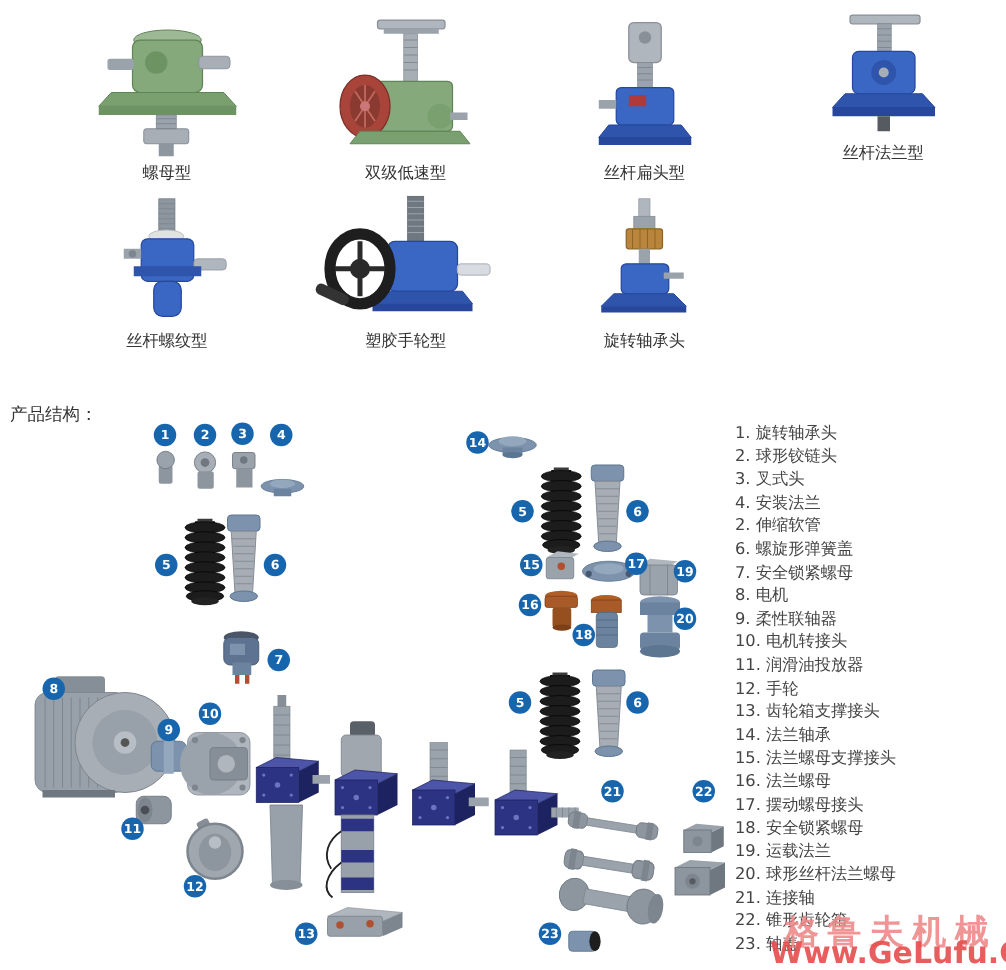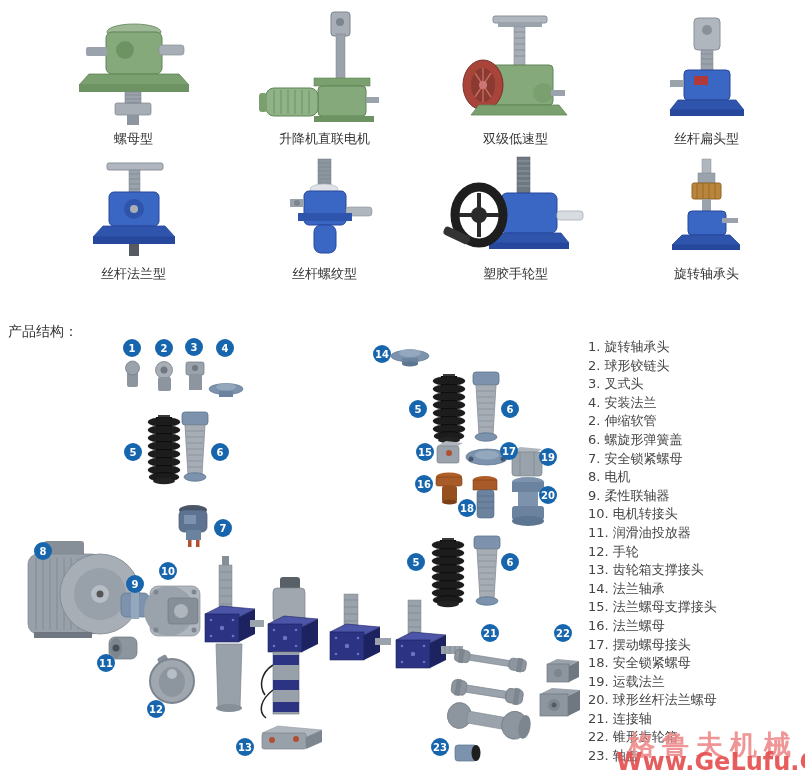--- a/index.html
+++ b/index.html
@@ -49,37 +49,20 @@
         <rect x="30" y="81" width="110" height="7" fill="#6d9363"></rect>
         <rect x="76" y="88" width="16" height="14" fill="#9aa2ab" stroke="#7d858e" stroke-width="0.6"></rect>
         <rect x="66" y="99" width="36" height="12" rx="2" fill="#a8aeb6" stroke="#7d858e" stroke-width="0.7"></rect>
         <rect x="78" y="111" width="12" height="10" fill="#8d959e"></rect>
         <path class="thread" d="M76,91 h16 M76,95 h16 M76,99 h16" fill="none"></path>
       </svg>
       <figcaption class="caption">螺母型</figcaption>
     </figure>
       </div>
 
-    <div class="cell">
-        <figure>
-      <svg width="170" height="124" viewBox="0 0 170 124">
-        <rect x="91" y="8" width="19" height="24" rx="3" fill="#a8aeb6" stroke="#7d858e"></rect>
-        <circle cx="100" cy="18" r="4" fill="#7d858e"></circle>
-        <rect x="96" y="30" width="9" height="46" fill="#9aa2ab" stroke="#7d858e" stroke-width="0.5"></rect>
-        <rect x="74" y="74" width="56" height="8" fill="#7aa06f" stroke="#5f8456" stroke-width="0.6"></rect>
-        <rect x="78" y="82" width="48" height="30" rx="4" fill="#86a97c" stroke="#5f8456"></rect>
-        <rect x="26" y="84" width="52" height="28" rx="8" fill="#8fb286" stroke="#5f8456"></rect>
-        <path d="M34,86 v24 M41,86 v24 M48,86 v24 M55,86 v24 M62,86 v24 M69,86 v24" stroke="#6d9363" stroke-width="1" fill="none"></path>
-        <rect x="19" y="89" width="8" height="19" rx="3" fill="#7aa06f"></rect>
-        <rect x="126" y="93" width="13" height="6" fill="#9aa2ab"></rect>
-        <rect x="74" y="112" width="60" height="6" fill="#6d9363"></rect>
-      </svg>
-      <figcaption class="caption">升降机直联电机</figcaption>
-    </figure>
-      </div>
 
     <div class="cell">
         <figure>
       <svg width="170" height="124" viewBox="0 0 170 124">
         <rect x="62" y="12" width="54" height="7" rx="2" fill="#b0b6bd" stroke="#8a9098"></rect>
         <rect x="67" y="19" width="44" height="4" fill="#9aa2ab"></rect>
         <rect x="83" y="23" width="11" height="40" fill="#a8aeb6" stroke="#8a9098" stroke-width="0.6"></rect>
         <path class="thread" d="M83,28 h11 M83,34 h11 M83,40 h11 M83,46 h11 M83,52 h11" fill="none"></path>
         <rect x="60" y="61" width="62" height="40" rx="4" fill="#86a97c" stroke="#5f8456"></rect>
         <circle cx="112" cy="89" r="10" fill="#7aa06f"></circle>

